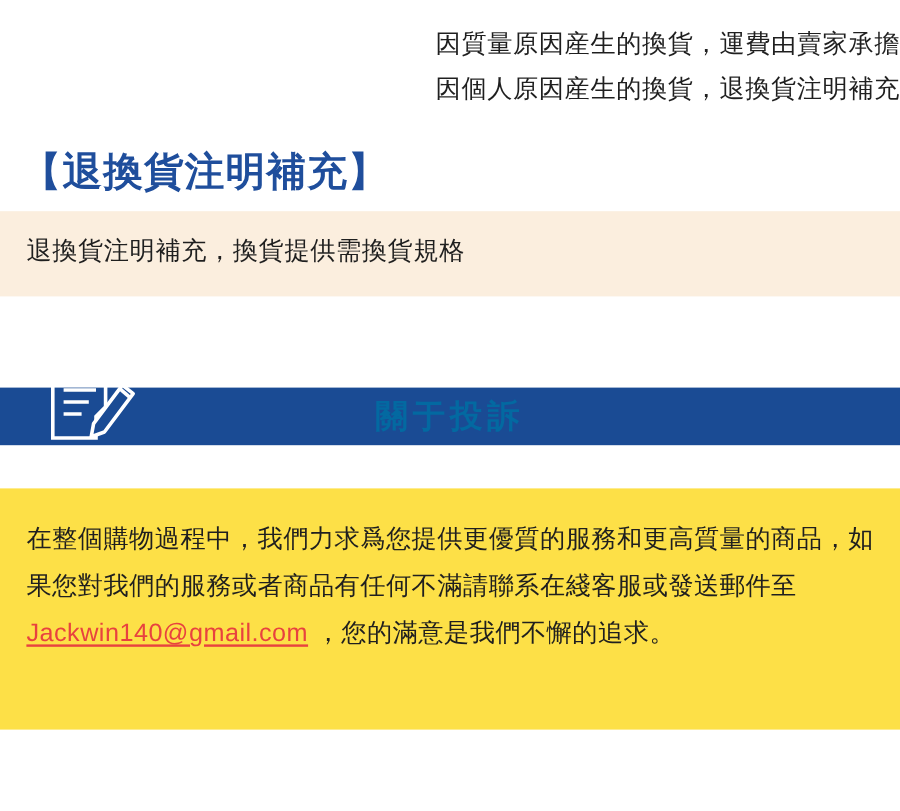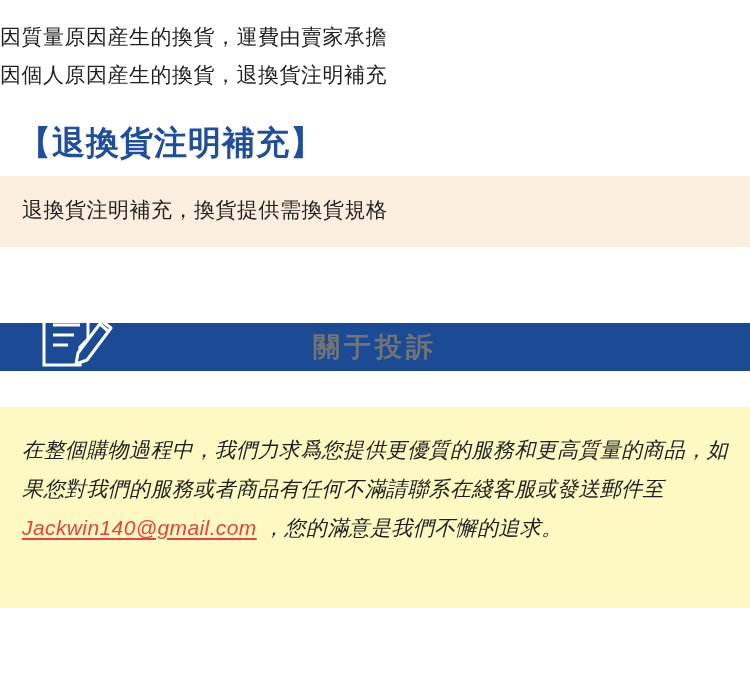--- a/index.html
+++ b/index.html
@@ -23,21 +23,21 @@
 
   
   .top-lines {
     padding-top: 18px;
   }
   .top-line {
     font-size: 21px;
     line-height: 1.35;
     color: #1f1f1f;
     letter-spacing: 0.5px;
-    text-align: left;
+    text-align: right;
     padding: 5px 0;
   }
 
   
   .bracket-heading {
     margin: 26px 0 10px 18px;
     font-size: 33px;
     font-weight: bold;
     color: #1f4e9c;
     letter-spacing: 1px;
@@ -71,39 +71,38 @@
     background: #1a4b94;
   }
   .banner-title {
     position: absolute;
     left: 0;
     top: 24px;
     width: 750px;
     height: 48px;
     line-height: 48px;
     text-align: center;
-    color: #737373;
+    color: #0369a1;
     font-size: 27px;
     font-weight: bold;
     letter-spacing: 4px;
   }
   .banner-icon {
     position: absolute;
     left: 38px;
     top: 0px;
     width: 78px;
     height: 78px;
   }
 
   
   .bottom-panel {
     margin-top: 30px;
-    background: #fef9c3;
+    background: #fde047;
     padding: 24px 20px 60px 22px;
-    font-style: italic;
   }
   .bottom-para {
     font-size: 21px;
     line-height: 1.85;
     color: #1f1f1f;
     letter-spacing: 0.4px;
   }
   .email {
     color: #e8423f;
     text-decoration: underline;

